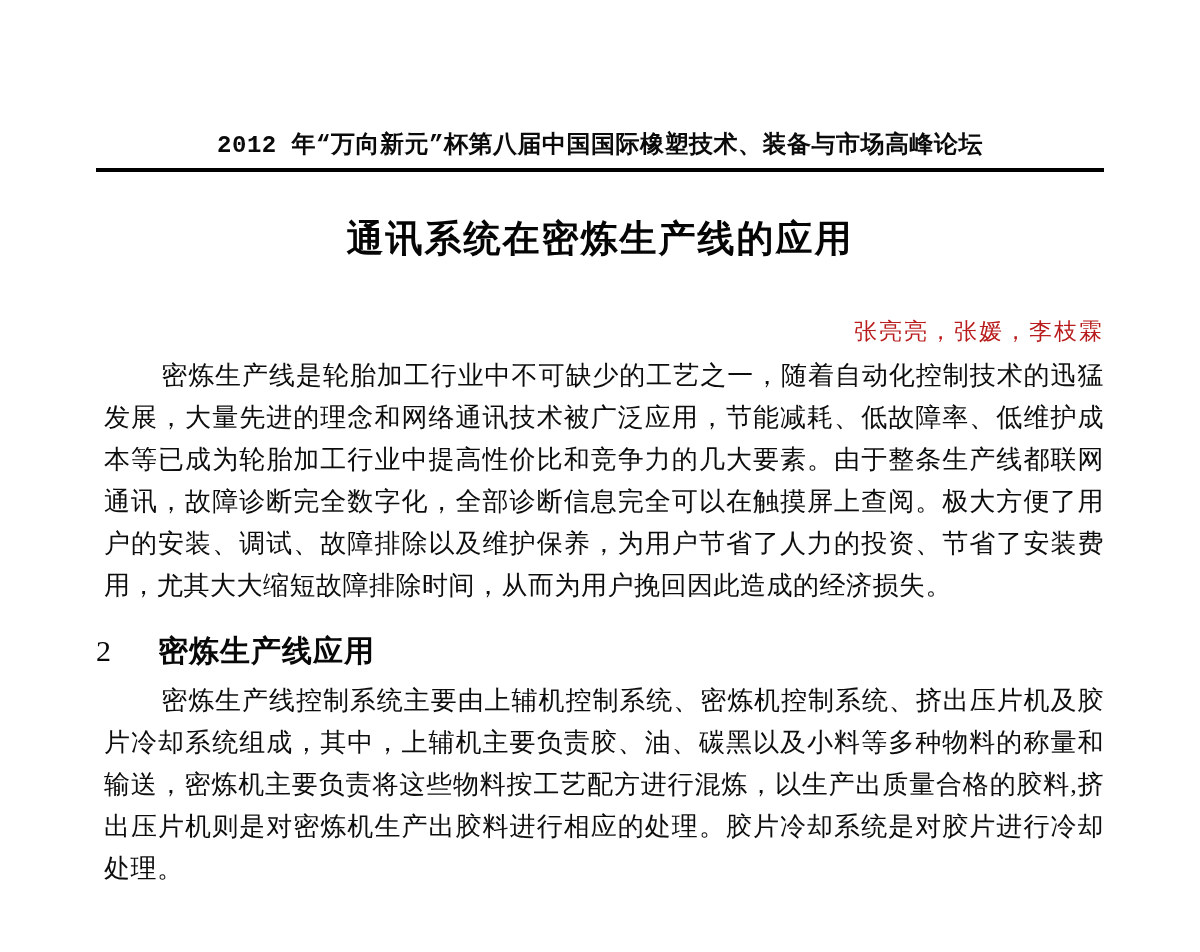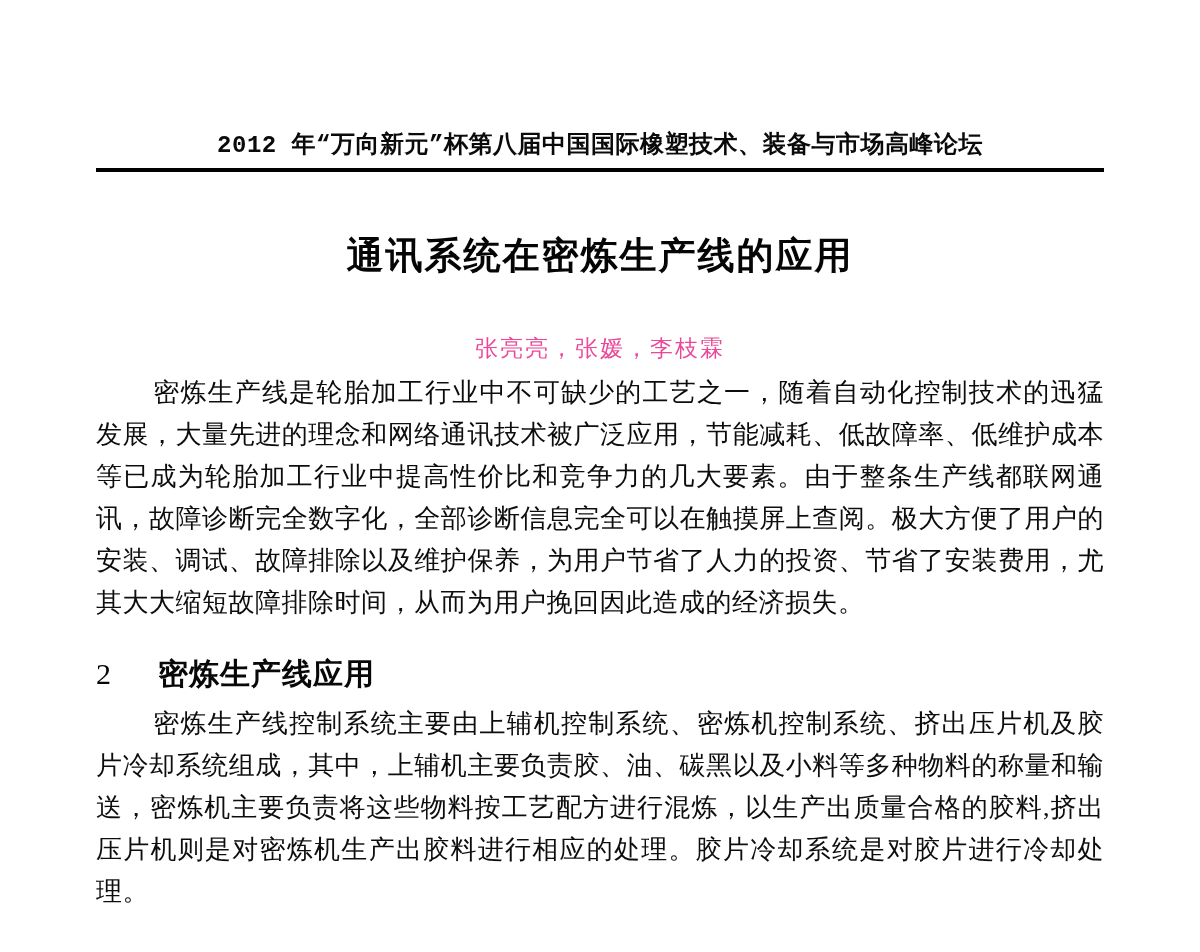--- a/index.html
+++ b/index.html
@@ -28,30 +28,30 @@
     border-top: 4px solid #000;
     margin-top: 8px;
     width: 100%;
   }
   .paper-title {
     text-align: center;
     font-family: Liberation Serif, serif;
     font-weight: 900;
     font-size: 37px;
     letter-spacing: 2px;
-    margin-top: 59px;
+    margin-top: 42px;
     color: #050505;
   }
   .authors {
-    text-align: center;
+    text-align: right;
     font-family: "Liberation Serif", serif;
     font-size: 23px;
     letter-spacing: 2px;
     margin-top: 52px;
-    color: #ec4899;
+    color: #b91c1c;
   }
   .section-heading {
     margin-top: 38px;
     font-size: 30px;
     color: #080808;
   }
   .section-heading .sec-num {
     display: inline-block;
     width: 62px;
     font-family: "Liberation Serif", serif;
@@ -63,23 +63,24 @@
     letter-spacing: 1px;
   }
   .body-para {
     margin-top: 8px;
     font-size: 26px;
     line-height: 42px;
     text-align: justify;
     text-indent: 2.2em;
     letter-spacing: 0.5px;
     color: #0d0d0d;
+    margin-left: 8px;
   }
   .sec1-heading { margin-top: 46px; }
-  .sec2-heading { margin-top: 30px; }
+  .sec2-heading { margin-top: 24px; }
 </style>
 </head>
 <body>
 
 <div class="page">
 
   <div class="running-head">2012 年“万向新元”杯第八届中国国际橡塑技术、装备与市场高峰论坛</div>
 
   <hr class="head-rule">
 

